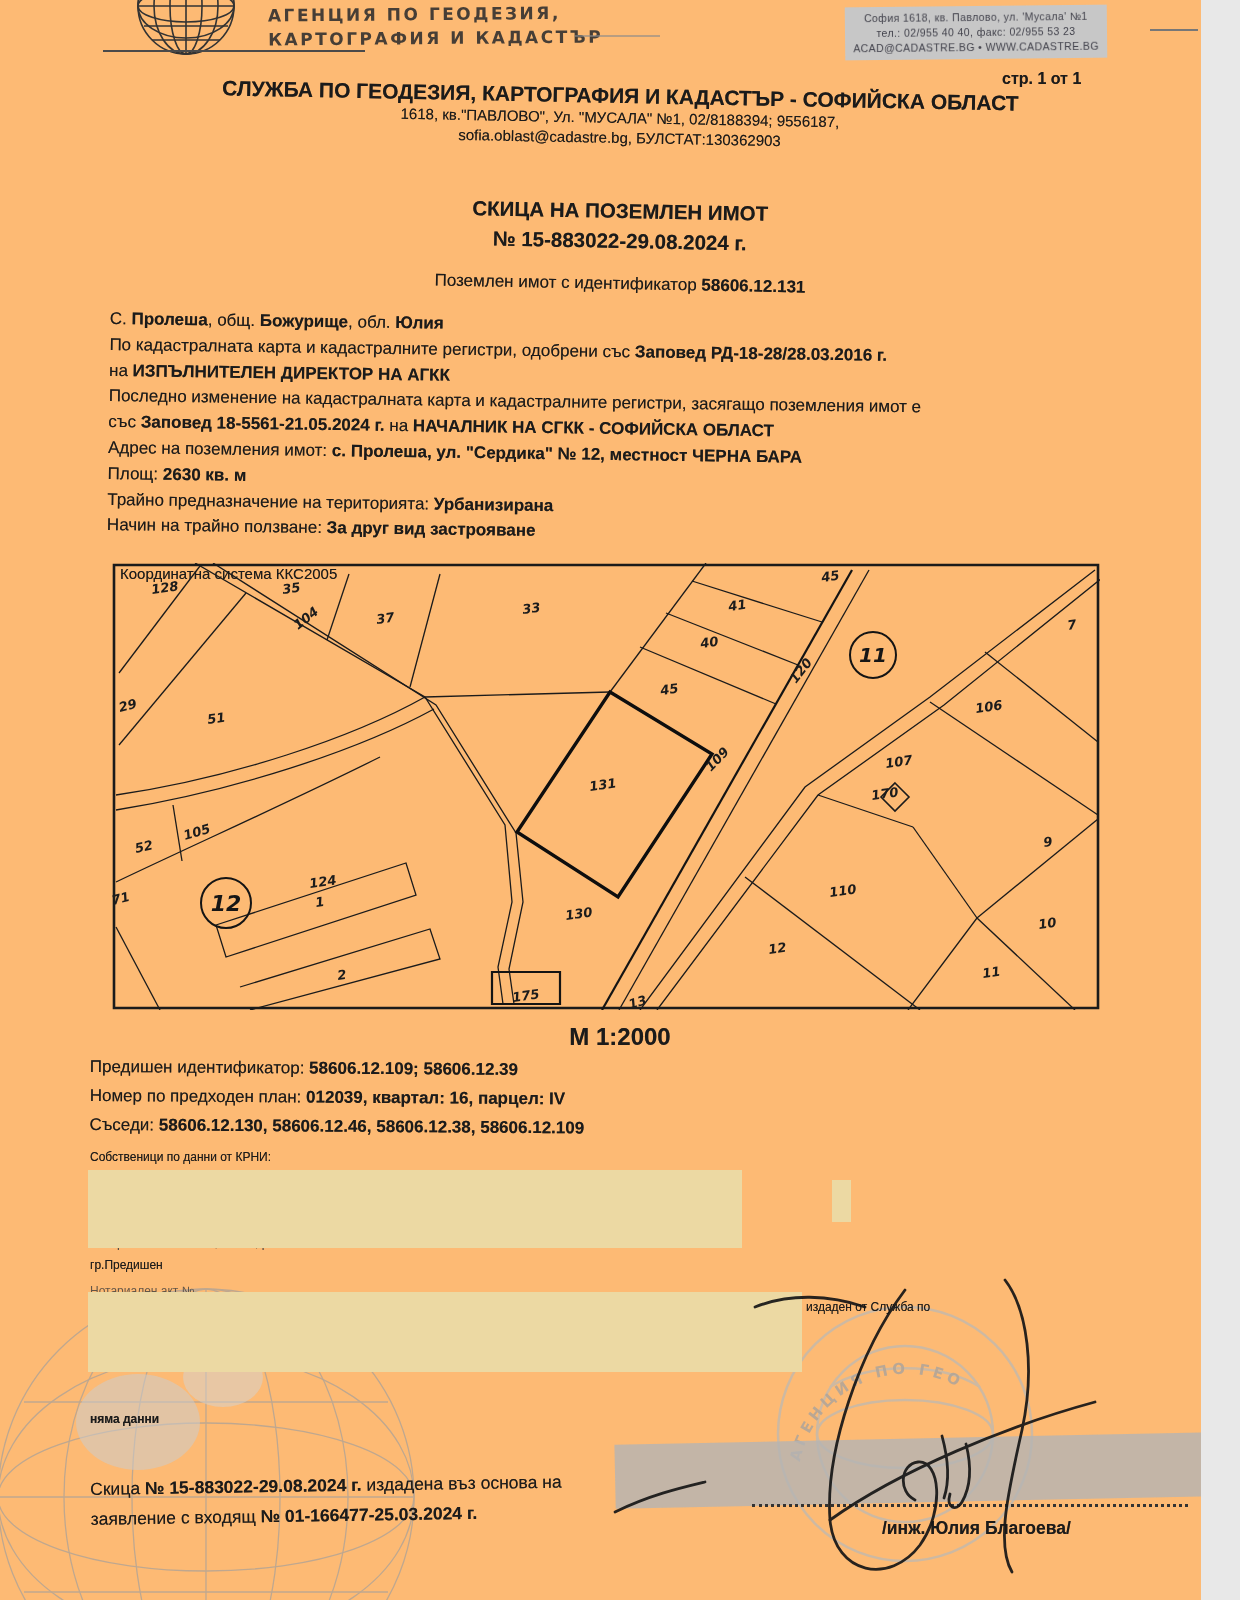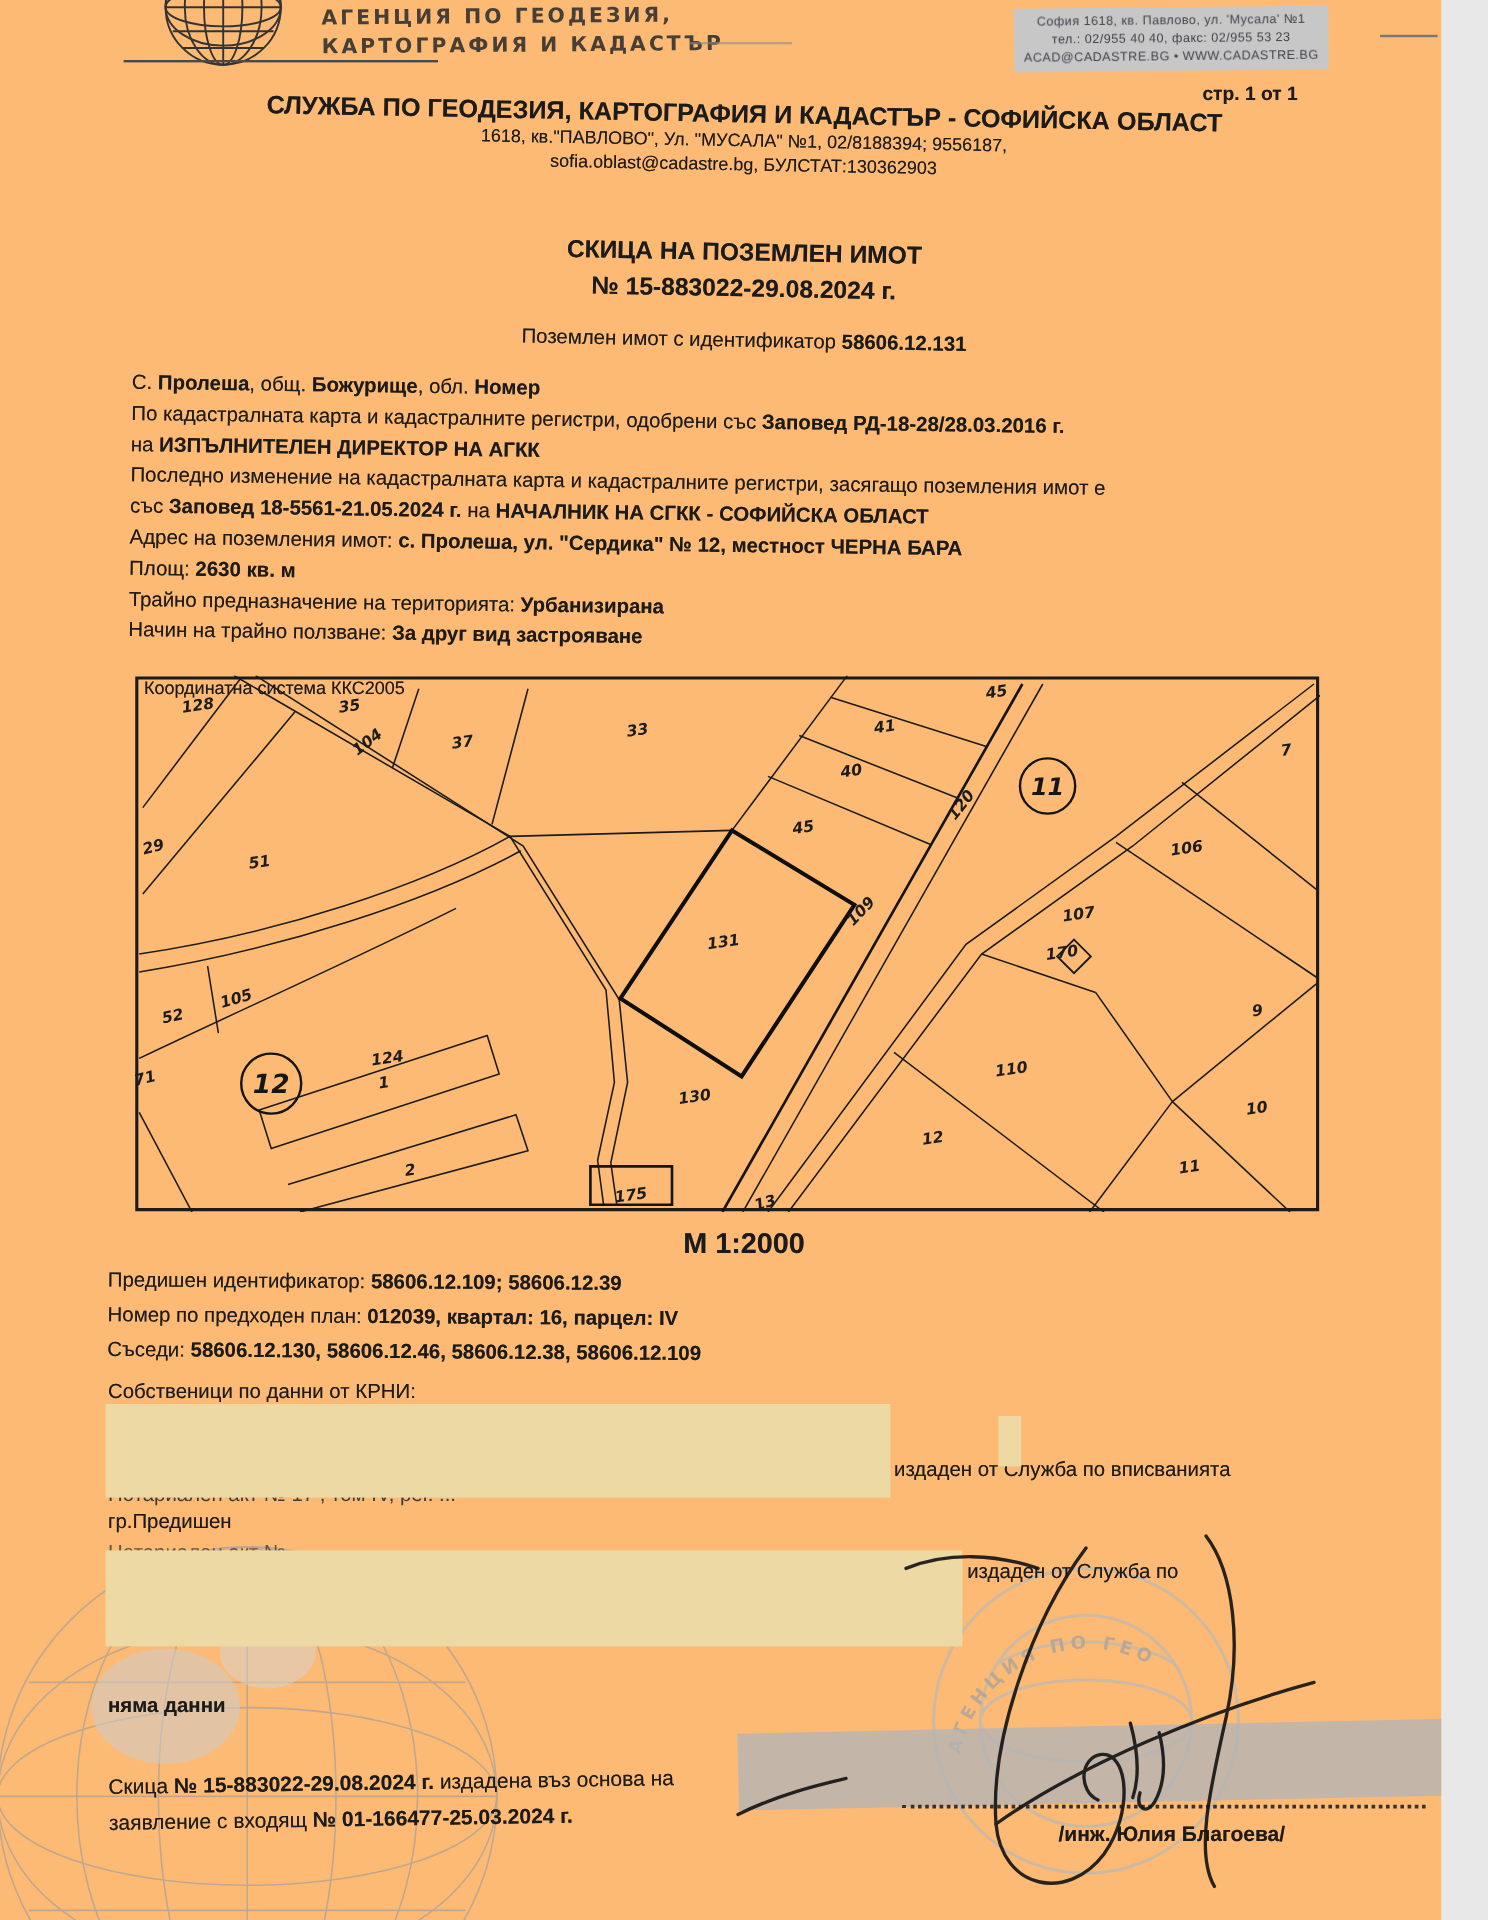--- a/index.html
+++ b/index.html
@@ -20,21 +20,21 @@
   .tiltB{transform:rotate(.8deg);transform-origin:left top;}
   .tiltC{transform:rotate(-.9deg);transform-origin:left top;}
   .officename{font-size:21px;font-weight:700;}
   .officeaddr{font-size:15px;line-height:20px;}
   .doctitle{font-size:20.5px;font-weight:700;line-height:30px;}
   .ident{font-size:17px;}
   .propblock{font-size:17px;line-height:25.8px;}
   .dline{font-size:17px;line-height:29px;}
   .coordlabel{font-size:15px;}
   .scalelabel{font-size:24px;font-weight:700;}
-  .bodyline{font-size:17px;}
+  .bodyline{font-size:12px;}
   
   .map-svg{position:absolute;left:112px;top:563px;}
   .map-svg path,.map-svg rect{vector-effect:non-scaling-stroke;}
   .plbl{font-style:italic;font-weight:700;font-size:13px;fill:#1c1c1c;font-family:"DejaVu Sans",sans-serif;}
   .ccl{font-style:italic;font-weight:700;fill:#161616;font-family:"DejaVu Sans",sans-serif;}
   
   .redact{background:#ecd9a3;}
   .cuttext{color:#3c3c3c;}
   .watermark-red{font-size:46px;font-weight:700;letter-spacing:9px;color:rgba(196,28,48,.55);
                  font-family:"DejaVu Sans",sans-serif;white-space:nowrap;}
@@ -79,21 +79,21 @@
   </div>
 
   <div class="abs ctr tiltA" style="left:0;top:196px;width:1240px;">
     <div class="doctitle scan">СКИЦА НА ПОЗЕМЛЕН ИМОТ</div>
     <div class="doctitle scan">№ 15-883022-29.08.2024 г.</div>
   </div>
 
   <div class="abs ctr tiltA ident scan" style="left:0;top:274px;width:1240px;"><span>Поземлен имот с  идентификатор  </span><span class="b">58606.12.131</span></div>
 
   <div class="abs tiltB propblock scan" style="left:110px;top:306px;width:1070px;">
-    <div><span>С. </span><span class="b">Пролеша</span><span>, общ. </span><span class="b">Божурище</span><span>, обл. </span><span class="b">Номер</span></div>
+    <div><span>С. </span><span class="b">Пролеша</span><span>, общ. </span><span class="b">Божурище</span><span>, обл. </span><span class="b">Юлия</span></div>
     <div><span>По кадастралната карта и кадастралните регистри, одобрени със </span><span class="b">Заповед РД-18-28/28.03.2016 г.</span></div>
     <div><span>на </span><span class="b">ИЗПЪЛНИТЕЛЕН ДИРЕКТОР НА АГКК</span></div>
     <div><span>Последно изменение на кадастралната карта и кадастралните регистри, засягащо поземления имот е</span></div>
     <div><span>със </span><span class="b">Заповед 18-5561-21.05.2024 г.</span><span> на </span><span class="b">НАЧАЛНИК НА СГКК - СОФИЙСКА ОБЛАСТ</span></div>
     <div><span>Адрес на поземления имот: </span><span class="b">с. Пролеша, ул. "Сердика" № 12, местност ЧЕРНА БАРА</span></div>
     <div><span>Площ: </span><span class="b">2630 кв. м</span></div>
     <div><span>Трайно предназначение на територията: </span><span class="b">Урбанизирана</span></div>
     <div><span>Начин на трайно ползване: </span><span class="b">За друг вид застрояване</span></div>
   </div>
 
@@ -193,21 +193,20 @@
 
   <div class="abs dline scan" style="left:90px;top:1052px;width:1080px;transform:rotate(.4deg);transform-origin:left top;">
     <div><span>Предишен идентификатор: </span><span class="b">58606.12.109; 58606.12.39</span></div>
     <div><span>Номер по предходен план: </span><span class="b">012039, квартал: 16, парцел: IV</span></div>
     <div><span>Съседи: </span><span class="b">58606.12.130, 58606.12.46, 58606.12.38, 58606.12.109</span></div>
   </div>
 
   <div class="abs bodyline scan z4" style="left:90px;top:1150px;">Собственици по данни от КРНИ:</div>
   <div class="abs redact z5" style="left:832px;top:1180px;width:19px;height:42px;"></div>
   <div class="abs redact z5" style="left:88px;top:1170px;width:654px;height:78px;"></div>
-  <div class="abs bodyline scan z4" style="left:745px;top:1215px;width:430px;">издаден от Служба по вписванията</div>
   <div class="abs bodyline cuttext z4" style="left:90px;top:1236px;">Нотариален акт № 17 , том IV, рег. ...</div>
   <div class="abs bodyline scan z4" style="left:90px;top:1258px;">гр.Предишен</div>
   <div class="abs bodyline cuttext z4" style="left:90px;top:1284px;opacity:.8;">Нотариален акт № ...</div>
   <div class="abs redact z5" style="left:88px;top:1292px;width:714px;height:80px;"></div>
   <div class="abs bodyline scan z4" style="left:806px;top:1300px;width:300px;">издаден от Служба по</div>
   <div class="abs bodyline scan z4" style="left:90px;top:1332px;">вписванията гр.Сливница</div>
   <div class="abs bodyline scan b z4" style="left:90px;top:1412px;">няма данни</div>
 
   <svg class="abs z1" style="left:-12px;top:1282px;" width="460" height="318">
     <g fill="none" stroke="#9e9e9e" stroke-width="1.3" opacity=".65">

